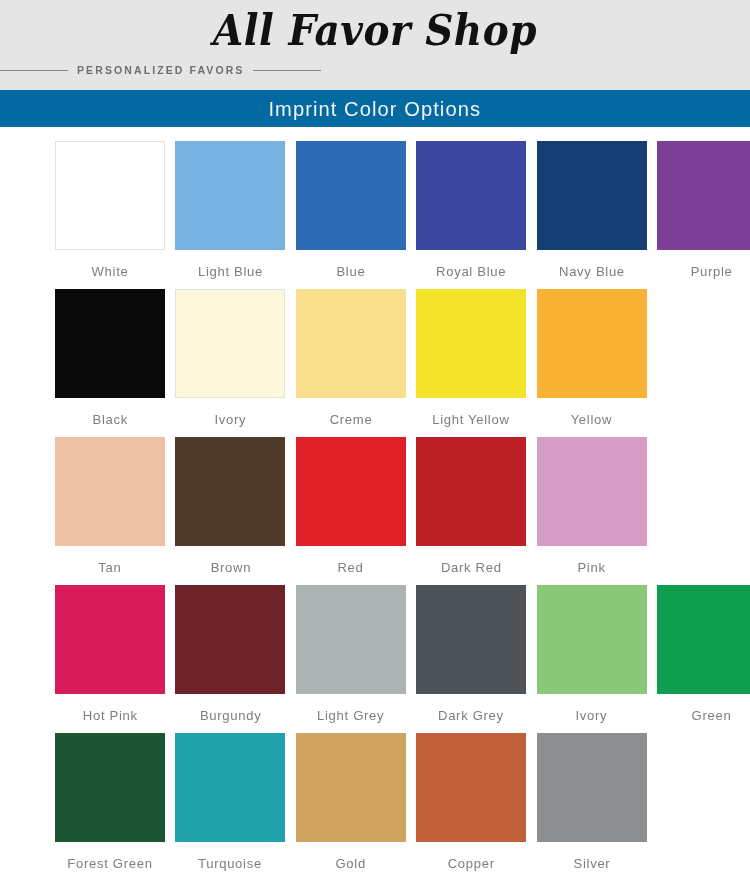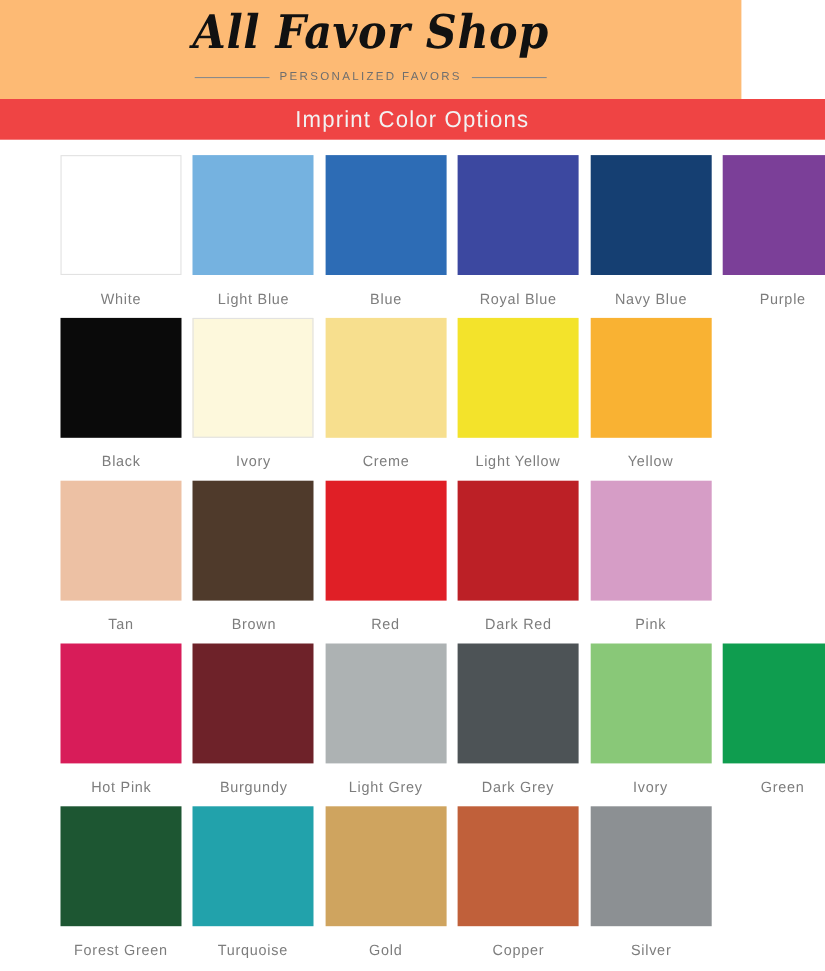--- a/index.html
+++ b/index.html
@@ -11,24 +11,24 @@
   body {
     width: 750px;
     height: 883px;
     overflow: hidden;
     font-family: "Liberation Sans", sans-serif;
     -webkit-font-smoothing: antialiased;
   }
 
   
   .logo-block {
-    width: 674px;
+    width: 750px;
     height: 90px;
     position: relative;
-    background: #fdba74;
+    background: #e5e5e5;
   }
   .brand-name {
     position: absolute;
     left: 0;
     right: 0;
     top: 7px;
     text-align: center;
     font-family: "DejaVu Serif", serif;
     font-style: italic;
     font-weight: 700;
@@ -38,41 +38,41 @@
     white-space: nowrap;
     transform: scaleY(1.08);
   }
   .brand-rule-row {
     position: absolute;
     left: 0;
     right: 0;
     top: 64px;
     display: flex;
     align-items: center;
-    justify-content: center;
     gap: 9px;
+    font-weight: bold;
   }
   .brand-rule {
     width: 68px;
     height: 1px;
     background: #8a8a8a;
   }
   .brand-tagline {
     font-family: "Liberation Sans", sans-serif;
     font-size: 10.5px;
     letter-spacing: 2.1px;
     color: #6e6e6e;
     white-space: nowrap;
   }
 
   
   .title-banner {
     width: 750px;
     height: 37px;
-    background: #ef4444;
+    background: #0369a1;
     display: flex;
     align-items: center;
     justify-content: center;
   }
   .title-banner-text {
     color: #f2f2f2;
     font-family: "Liberation Sans", sans-serif;
     font-weight: 300;
     font-size: 21px;
     letter-spacing: 1.1px;

